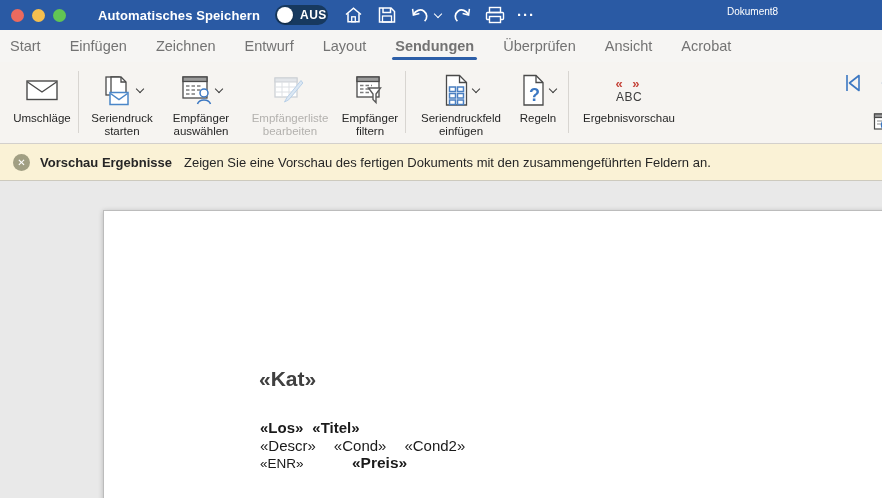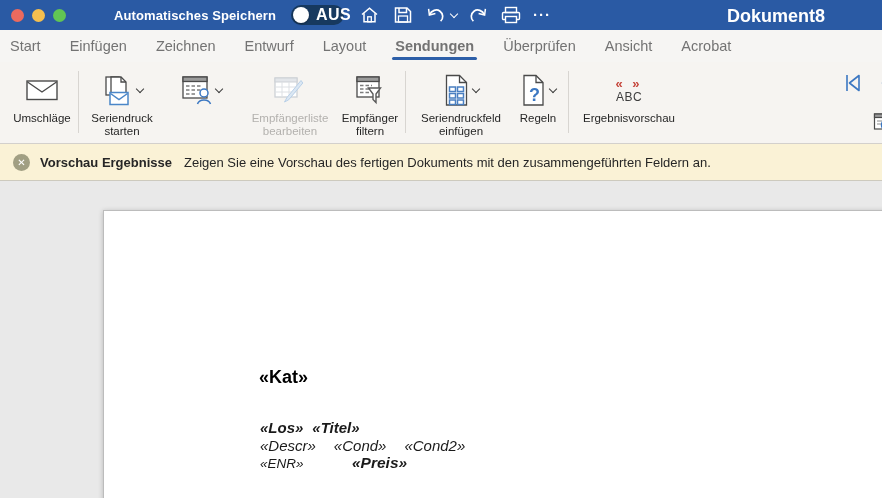--- a/index.html
+++ b/index.html
@@ -7,29 +7,29 @@
   body { font-family:"Liberation Sans","DejaVu Sans",sans-serif; background:#e9e9e9; }
   .app { width:882px; height:498px; display:flex; flex-direction:column; overflow:hidden; }
 
   
   .titlebar { height:30px; background:#2a5aa4; display:flex; align-items:center; position:relative; flex:0 0 auto; color:#fff; }
   .lights { display:flex; gap:8px; margin-left:11px; }
   .light { width:13px; height:13px; border-radius:50%; display:inline-block; }
   .light.red { background:#ec6a5e; }
   .light.yellow { background:#f5bf4f; }
   .light.green { background:#61c554; }
-  .autosave-label { font-size:13px; font-weight:600; margin-left:48px; letter-spacing:.1px; }
+  .autosave-label { font-size:13px; font-weight:600; margin-left:32px; letter-spacing:.1px; }
   .toggle { width:53px; height:20px; border-radius:10px; background:#17395f; margin-left:15px; position:relative; display:flex; align-items:center; }
   .toggle .knob { width:16px; height:16px; border-radius:50%; background:#fff; position:absolute; left:2px; top:2px; box-shadow:0 1px 2px rgba(0,0,0,.35); }
-  .toggle .state { font-size:16px; font-weight:700; margin-left:25px; letter-spacing:.5px; }
+  .toggle .state { font-size:12px; font-weight:700; margin-left:25px; letter-spacing:.5px; }
   .tb-icon { width:24px; height:22px; display:flex; align-items:center; justify-content:center; margin-left:9px; }
   .tb-icon.first { margin-left:14px; }
   .tb-chevron { width:6px; height:6px; border-right:1.6px solid #fff; border-bottom:1.6px solid #fff; transform:rotate(45deg); margin:-2px 0 0 3px; }
   .tb-more { font-size:15px; font-weight:700; letter-spacing:1px; margin-left:10px; line-height:10px; }
-  .doc-title { position:absolute; left:727px; top:6px; font-size:18px; font-weight:700; }
+  .doc-title { position:absolute; left:727px; top:6px; font-size:10px; font-weight:400; }
 
   
   .tabbar { height:32px; background:#f6f5f3; display:flex; align-items:center; padding-left:10px; flex:0 0 auto; }
   .tab { font-size:14.5px; color:#737373; margin-right:29px; position:relative; padding:6px 0 7px 0; cursor:default; }
   .tab.active { font-weight:700;text-align:center; }
   .tab.active::after { content:""; position:absolute; left:-3px; right:-3px; bottom:1px; height:3px; background:#2d5fa8; border-radius:2px; }
 
   
   .ribbon { height:82px; background:#f6f4f1; border-bottom:1px solid #d3d0cc; display:flex; align-items:flex-start; padding:6px 0 0 10px; position:relative; overflow:hidden; flex:0 0 auto; }
   .rgroup { display:flex; align-items:flex-start; }
@@ -50,22 +50,22 @@
 
   
   .notifbar { height:37px; background:#faf2d6; border-bottom:1px solid #cdcabe; display:flex; align-items:center; padding-left:13px; flex:0 0 auto; }
   .notif-close { width:17px; height:17px; border-radius:50%; background:#a19f83; color:#fff; font-size:10px; font-weight:700; display:flex; align-items:center; justify-content:center; flex:0 0 auto; }
   .notif-title { font-size:13px; font-weight:700; color:#262626; margin-left:10px; }
   .notif-msg { font-size:13px; color:#262626; margin-left:12px;text-align:center; }
 
   
   .docarea { flex:1 1 auto; position:relative; background:#e9e9e9; overflow:hidden; }
   .page { position:absolute; left:103px; top:29px; right:-8px; bottom:-8px; background:#fff; border:1px solid #bcbcbc; box-shadow:0 1px 5px rgba(0,0,0,.22); }
-  .doc-heading { position:absolute; left:155px; top:156px; font-size:18px; font-weight:700; color:#000000; }
-  .doc-lines { position:absolute; left:156px; top:208px; font-size:15px; color:#1a1a1a;font-style:italic; }
+  .doc-heading { position:absolute; left:155px; top:156px; font-size:21px; font-weight:700; color:#404040; }
+  .doc-lines { position:absolute; left:156px; top:208px; font-size:15px; color:#1a1a1a; }
   .doc-lines .dline { height:17.5px; line-height:17.5px; white-space:nowrap; }
   .f-bold { font-weight:700; }
   .gap9 { margin-left:9px; }
   .gap5 { margin-left:18px; }
   .f-enr { display:inline-block; width:92px; font-size:13.5px; }
   .f-preis { font-weight:700; font-size:15.5px; }
   svg { display:block; }
 </style>
 </head>
 <body>
@@ -177,20 +177,21 @@
                 <line x1="5" y1="11" x2="20" y2="11"></line>
                   <line x1="5" y1="15" x2="20" y2="15"></line>
                   <line x1="5" y1="19" x2="16" y2="19"></line>
               </g>
               <circle cx="23" cy="18" r="4" fill="#fff" stroke="#3b77c2" stroke-width="1.5"></circle>
               <path d="M16.5 29 C18 23.5 28 23.5 29.5 29" fill="none" stroke="#3b77c2" stroke-width="1.5"></path>
             </svg>
           </span>
           <span class="chev"></span>
         </div>
+        <div class="rlabel">Empfänger auswählen</div>
       </div>
       <div class="rbtn w98 disabled">
         <div class="ricon-row">
             <span>
           <svg width="34" height="30" viewBox="0 0 34 30">
             <rect x="2" y="3" width="22" height="19" fill="#fff" stroke="#cdd1d6" stroke-width="1.3"></rect>
             <rect x="2" y="3" width="22" height="4" fill="#e3e6ea" stroke="#cdd1d6"></rect>
             <line x1="2" y1="12" x2="24" y2="12" stroke="#dde0e4"></line>
                 <line x1="2" y1="17" x2="24" y2="17" stroke="#dde0e4"></line>
             <line x1="9" y1="7" x2="9" y2="22" stroke="#dde0e4"></line>

